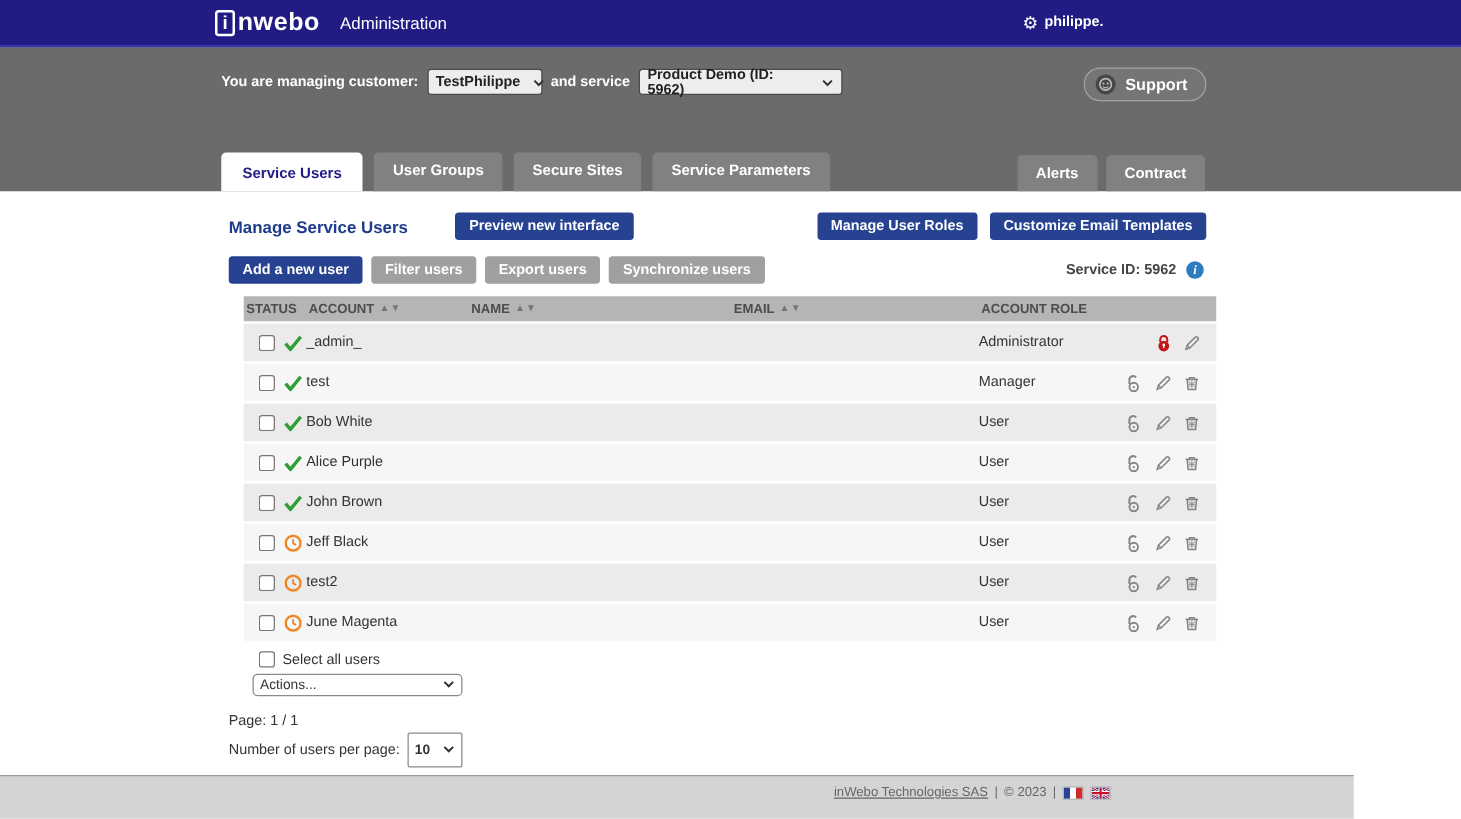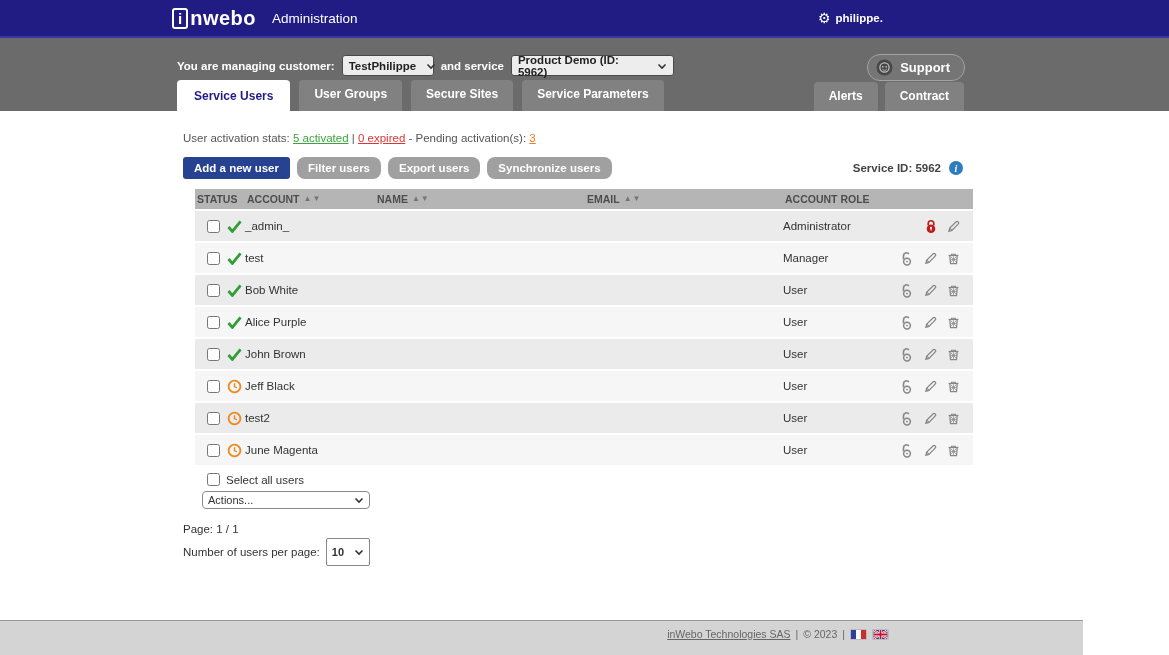--- a/index.html
+++ b/index.html
@@ -11,21 +11,21 @@
   .logo-wrap { position:absolute; left:172px; top:7px; display:flex; align-items:center; }
   .logo-i { display:inline-block; border:2px solid #fff; border-radius:3px; color:#fff;
     font-weight:bold; font-size:15px; line-height:17px; padding:0 4px; margin-right:2px; }
   .logo-rest { color:#fff; font-weight:bold; font-size:20px; letter-spacing:.5px; }
   .app-title { color:#fff; font-size:13.5px; margin-left:16px; }
   .userbox { position:absolute; left:818px; top:11px; display:flex; align-items:center; gap:5px;
     color:#fff; font-weight:bold; font-size:11.5px; cursor:pointer; }
   .gear { font-size:14px; line-height:14px; }
 
   
-  .grayband { position:relative; height:73px; background:#6b6b6b; }
+  .grayband { position:relative; height:115px; background:#6b6b6b; }
   .managing { position:absolute; left:177px; top:17px; display:flex; align-items:center; gap:7px;
     color:#fff; font-weight:bold; font-size:11.5px; }
   .fakesel { display:flex; align-items:center; justify-content:space-between; background:#ededed;
     border:1px solid #4a4a4a; border-radius:3px; color:#222; font-weight:600; font-size:11.5px;
     height:21px; padding:0 6px; cursor:pointer; }
   .fakesel .chev { margin-left:10px; display:flex; }
   .sel-customer { width:92px; }
   .sel-service { width:163px; }
   .supportbtn { position:absolute; right:204px; top:16px; height:27px; padding:0 14px 0 8px;
     background:#757575; border:1px solid #a2a2a2; border-radius:13px; display:flex; align-items:center;
@@ -38,21 +38,21 @@
     border-radius:4px 4px 0 0; cursor:pointer; }
   .tab.active { background:#fff; color:#211c84; padding:9px 17px 8px; }
 
   
   .content { position:relative; width:796px; margin-left:177px; }
   .heading-row { display:flex; align-items:center; margin-top:17px; padding-left:6px; }
   .page-title { color:#1f3c8c; font-weight:bold; font-size:13.5px; }
   .btn { border:none; border-radius:3px; color:#fff; font-weight:bold; font-size:11.5px;
     padding:5px 11px; cursor:pointer; font-family:inherit; }
   .btn-navy { background:#264291; }
-  .btn-gray { background:#a0a0a0;border-radius:8px; }
+  .btn-gray { background:#a0a0a0; }
   .preview-btn { margin-left:38px; }
   .head-right { margin-left:auto; display:flex; gap:10px; margin-right:8px; }
 
   .stats { margin-top:21px; padding-left:6px; font-size:11.5px; color:#555; }
   .stats a { text-decoration:underline; cursor:pointer; }
   .lnk-green { color:#3aa53a; }
   .lnk-red { color:#e03535; }
   .lnk-orange { color:#ee7d1e; }
 
   .btn-row { margin-top:13px; padding-left:6px; display:flex; gap:7px; align-items:center; }
@@ -154,29 +154,29 @@
     <div class="tab">Service Parameters</div>
   </div>
   <div class="tabs-right">
     <div class="tab">Alerts</div>
     <div class="tab">Contract</div>
   </div>
 </div>
 
 <div class="content">
 
-
-  <div class="stats">
-    <span>User activation stats:</span>
-    <a class="lnk-green">5 activated</a>
-    <span>|</span>
-    <a class="lnk-red">0 expired</a>
-    <span>- Pending activation(s):</span>
-    <a class="lnk-orange">3</a>
-  </div>
+  <div class="heading-row">
+    <span class="page-title">Manage Service Users</span>
+    <button class="btn btn-navy preview-btn">Preview new interface</button>
+    <div class="head-right">
+      <button class="btn btn-navy">Manage User Roles</button>
+      <button class="btn btn-navy">Customize Email Templates</button>
+    </div>
+  </div>
+
 
   <div class="btn-row">
     <button class="btn btn-navy">Add a new user</button>
     <button class="btn btn-gray">Filter users</button>
     <button class="btn btn-gray">Export users</button>
     <button class="btn btn-gray">Synchronize users</button>
     <div class="svc-id">
       <span>Service ID: 5962</span>
       <span class="info-ic">i</span>
     </div>

